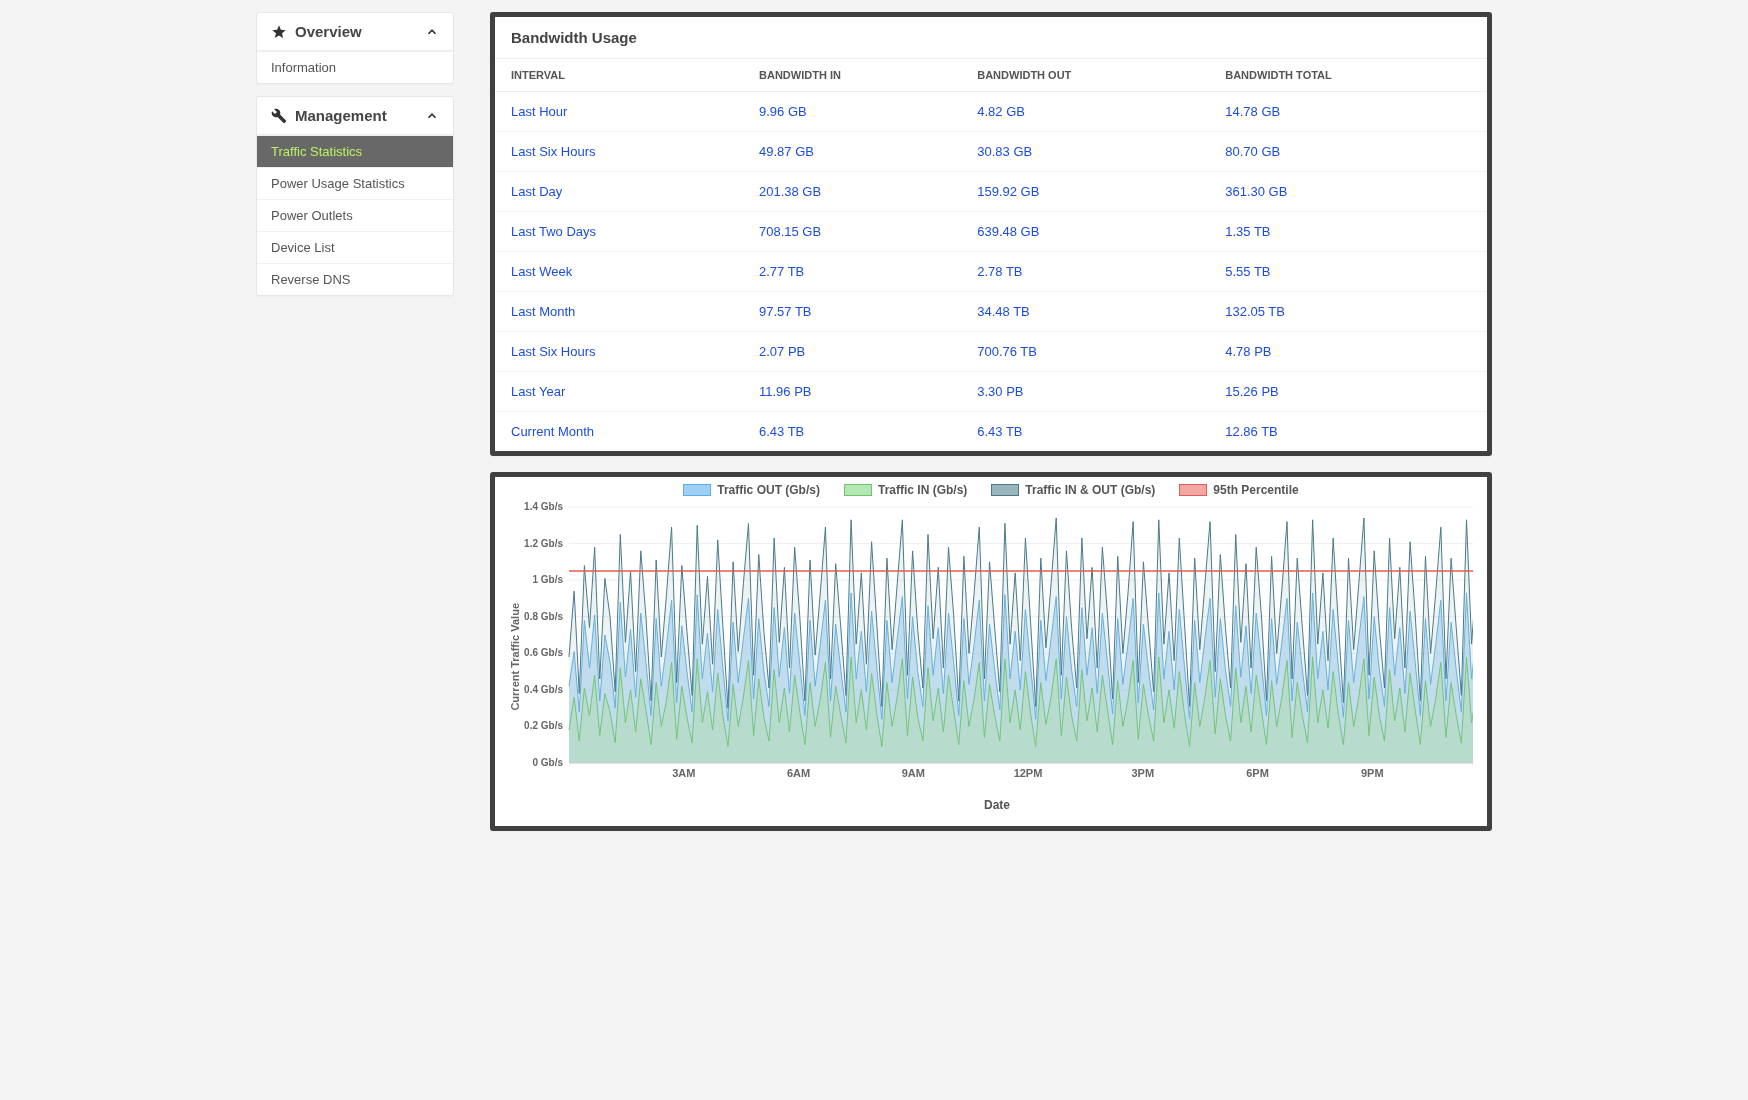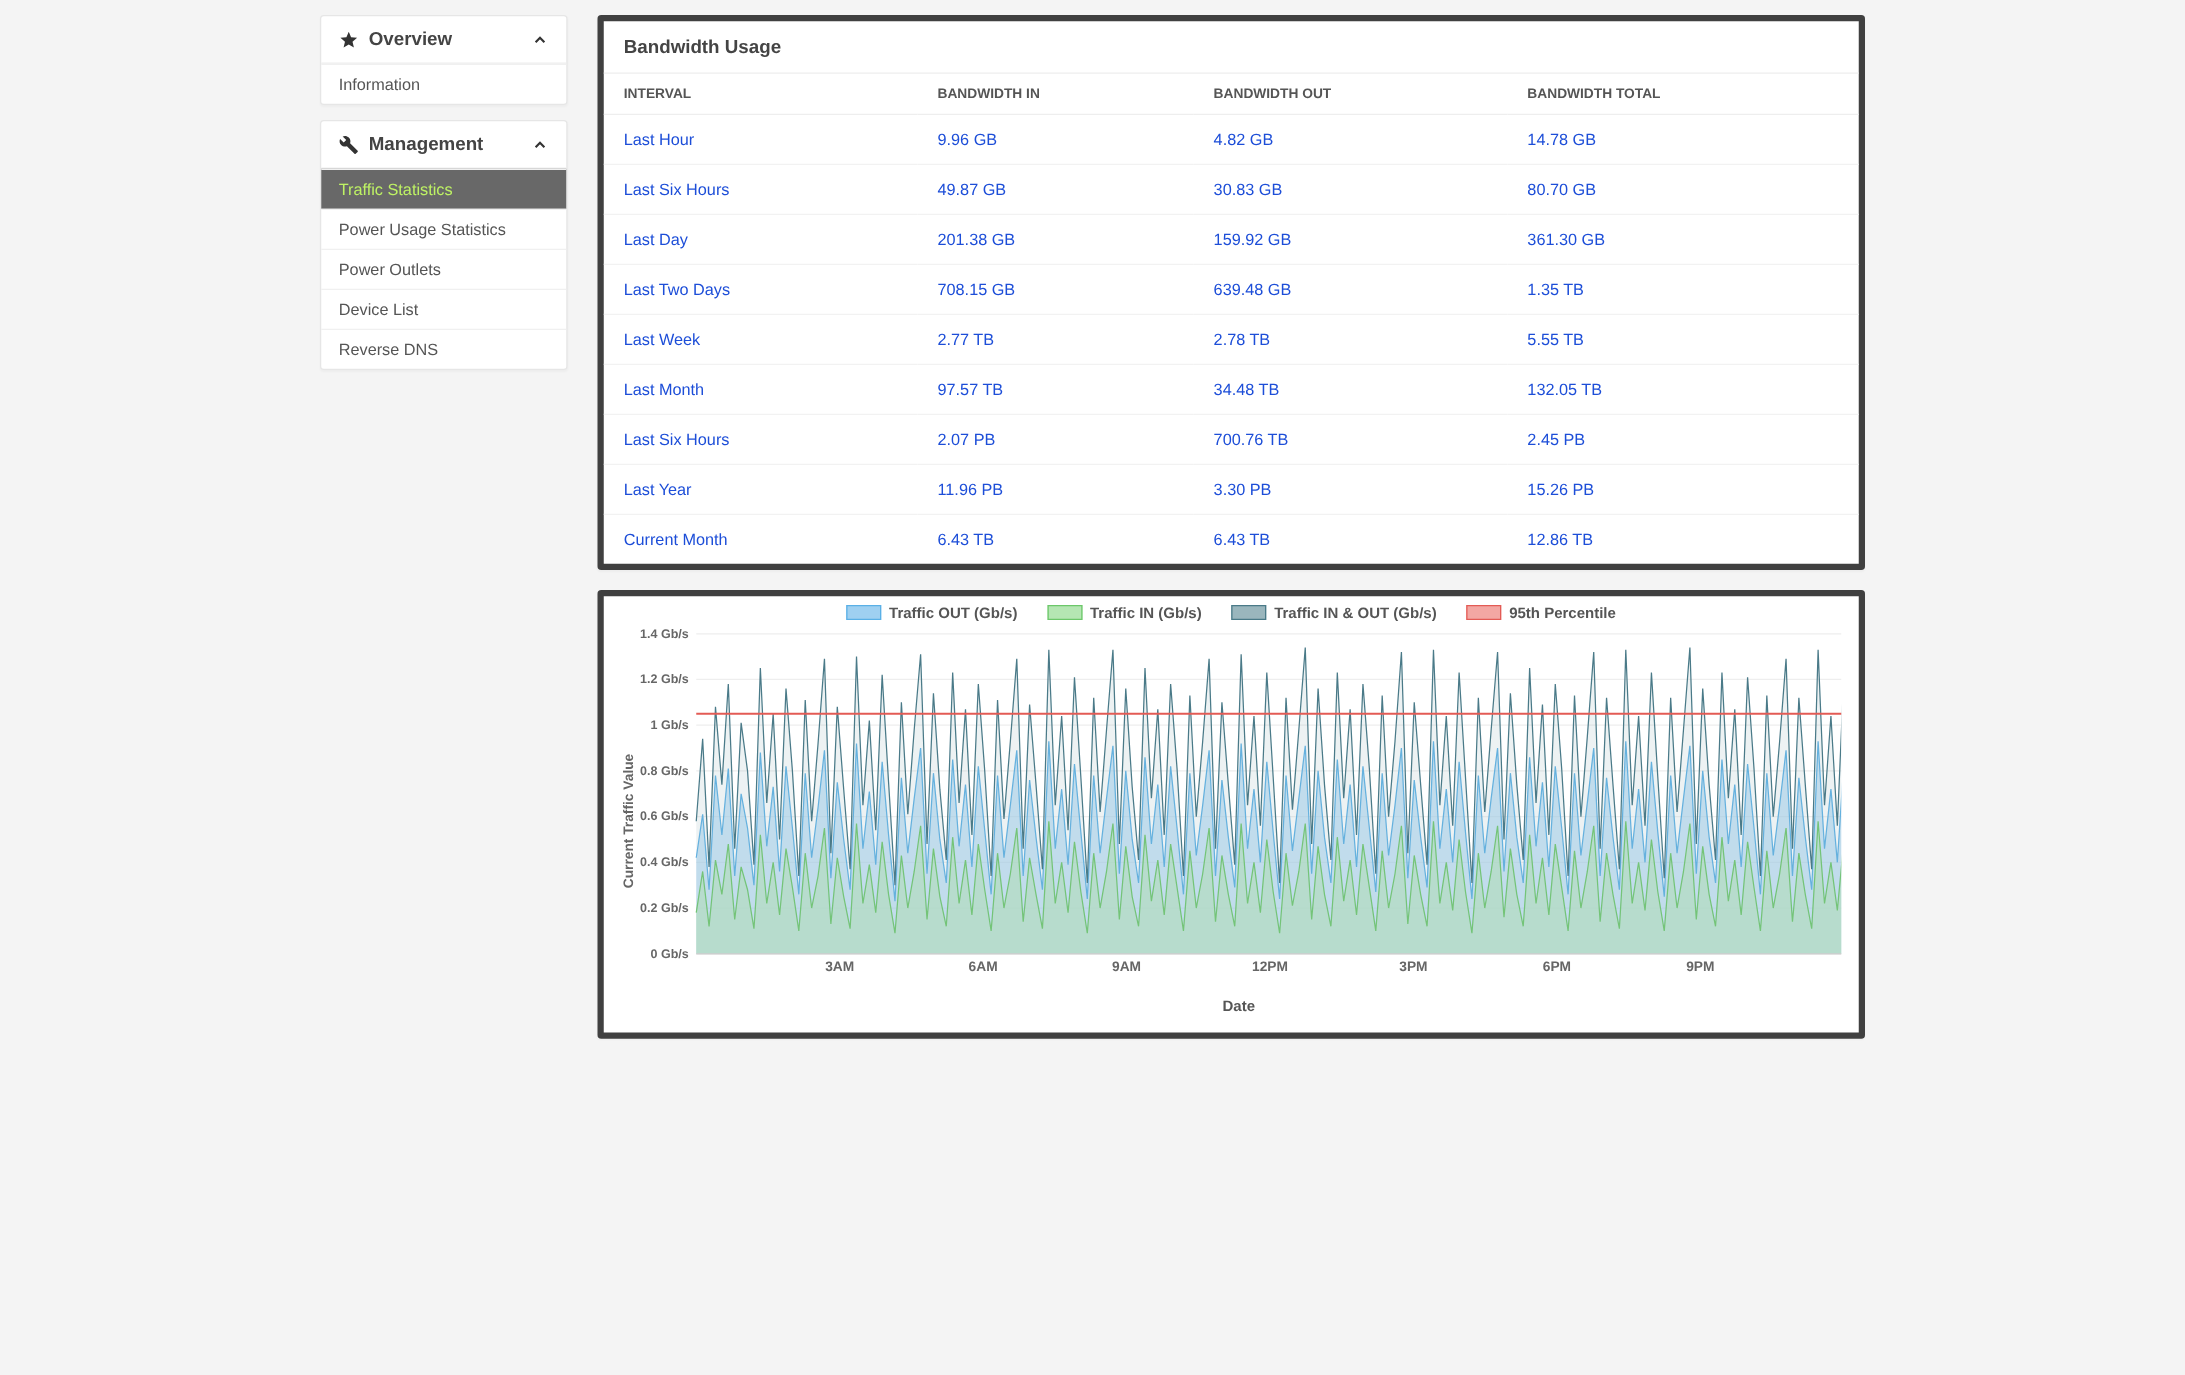--- a/index.html
+++ b/index.html
@@ -5,21 +5,21 @@
   * { box-sizing: border-box; margin: 0; padding: 0; }
   body {
     background: #f4f4f4;
     font-family: "Helvetica Neue", Arial, sans-serif;
     font-size: 13px;
     color: #555;
     width: 1748px;
   }
   .container {
     display: flex;
-    gap: 24px;
+    gap: 36px;
     padding: 12px 256px 40px 256px;
   }
   .sidebar { width: 198px; flex-shrink: 0; }
   .main { flex: 1; }
   .panel {
     background: #fff;
     border: 1px solid #e6e6e6;
     border-radius: 3px;
     margin-bottom: 12px;
     box-shadow: 0 1px 2px rgba(0,0,0,0.03);
@@ -212,21 +212,21 @@
             <tr>
               <td>Last Month</td>
               <td>97.57 TB</td>
               <td>34.48 TB</td>
               <td>132.05 TB</td>
             </tr>
             <tr>
               <td>Last Six Hours</td>
               <td>2.07 PB</td>
               <td>700.76 TB</td>
-              <td>2.45 PB</td>
+              <td>4.78 PB</td>
             </tr>
             <tr>
               <td>Last Year</td>
               <td>11.96 PB</td>
               <td>3.30 PB</td>
               <td>15.26 PB</td>
             </tr>
             <tr>
               <td>Current Month</td>
               <td>6.43 TB</td>

